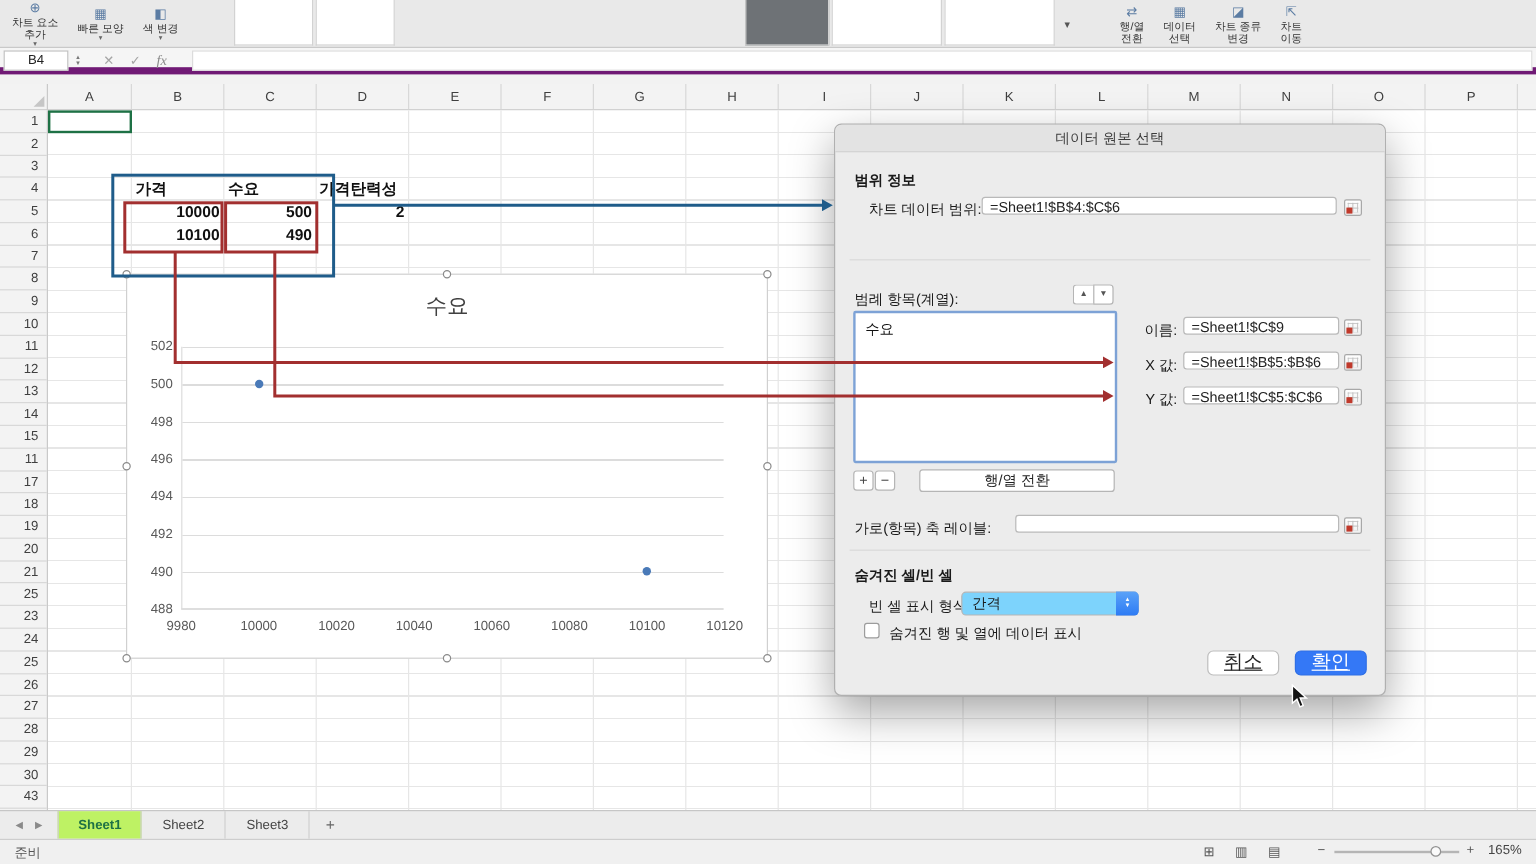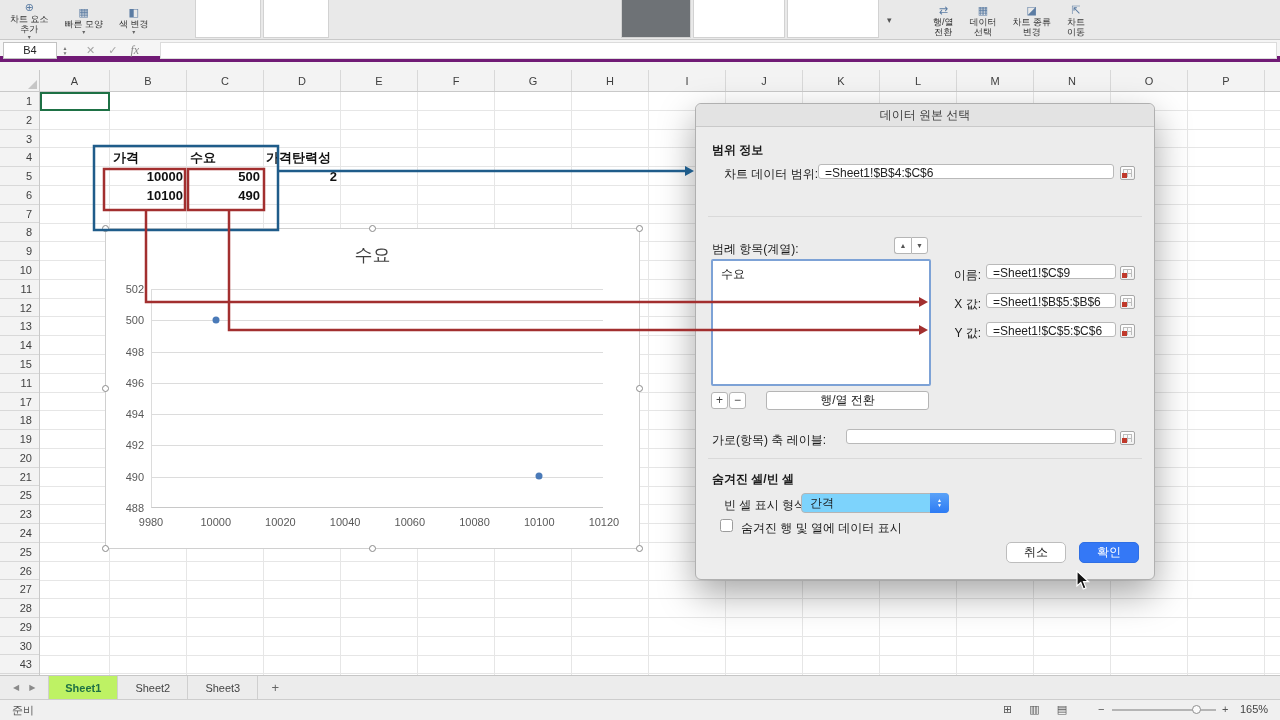--- a/index.html
+++ b/index.html
@@ -84,21 +84,21 @@
   .ud:last-child { border-radius:0 3px 3px 0; }
   .series-list { position:absolute; left:15px; top:155px; width:220px; height:127px; background:#fff; border:2px solid #7da2d6; border-radius:2px; }
   .series-item { padding:5px 8px; font-size:12px; color:#111; }
   .pm-btn { position:absolute; width:17px; height:17px; background:#fff; border:1px solid #b5b5b5; border-radius:3px; text-align:center; line-height:15px; font-size:12px; color:#444; }
   .switch-btn { position:absolute; left:70px; top:287px; width:163px; height:19px; background:#fff; border:1px solid #b5b5b5; border-radius:3px; text-align:center; line-height:17px; font-size:12px; color:#222; }
   .dropdown { position:absolute; left:105px; top:389px; width:148px; height:20px; background:#7dd3fc; border:1px solid #b5b5b5; border-radius:4px; line-height:18px; padding-left:8px; }
   .dropdown .stepper { position:absolute; right:-1px; top:-1px; width:19px; height:20px; background:linear-gradient(#5aa2f8,#2d7bf4); border-radius:0 4px 4px 0;
                        color:#fff; display:flex; flex-direction:column; align-items:center; justify-content:center; }
   .dropdown .stepper span { font-size:5px; line-height:5px; }
   .checkbox { position:absolute; left:24px; top:415px; width:13px; height:13px; background:#fff; border:1px solid #9c9c9c; border-radius:2.5px; }
-  .dlg-btn { position:absolute; top:438px; width:60px; height:21px; border-radius:5px; text-align:center; line-height:19px; font-size:12px; }
+  .dlg-btn { position:absolute; top:438px; width:60px; height:21px; border-radius:5px; text-align:center; line-height:19px; font-size:16px;text-decoration:underline; }
   .btn-cancel { left:310px; background:#ffffff; border:1px solid #bdbdbd; color:#222; }
   .btn-ok { left:383px; background:#3478f6; border:1px solid #2f6fe4; color:#fff; }
 
   
   .arrows { position:absolute; left:0; top:0; z-index:6; pointer-events:none; }
   .cursor { position:absolute; left:1076px; top:570px; z-index:7; pointer-events:none; }
 
   
   .tabs-bar { position:absolute; left:0; top:675px; width:1280px; height:24px; background:#ececec; border-top:1px solid #c6c6c6; display:flex; align-items:stretch; z-index:8; }
   .tab-nav { display:flex; align-items:center; gap:10px; padding:0 13px; color:#8a8a8a; font-size:8px; }

